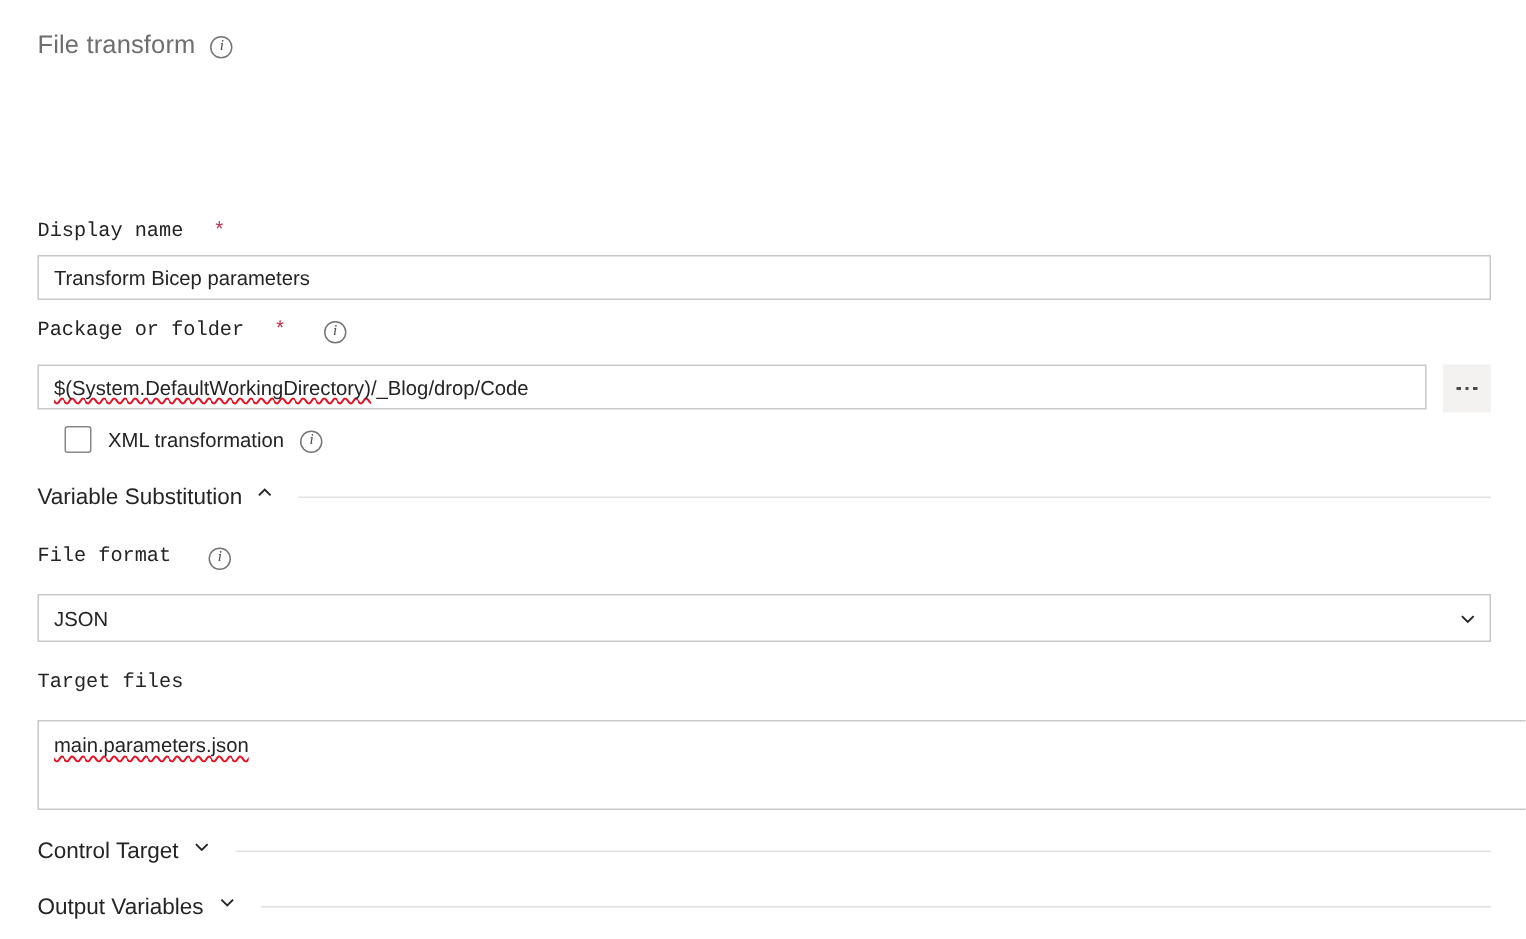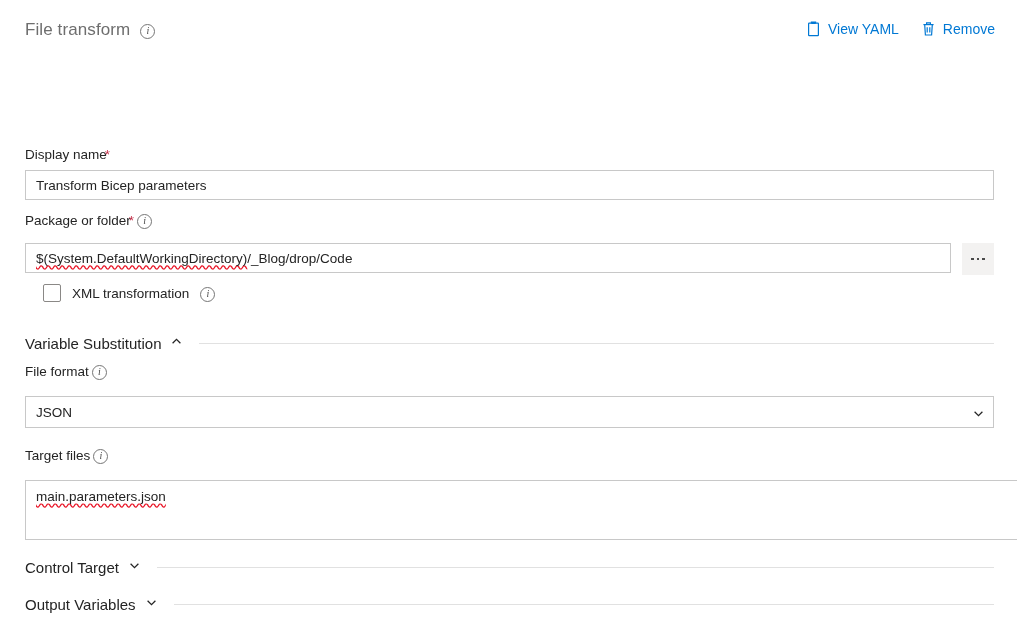--- a/index.html
+++ b/index.html
@@ -114,22 +114,23 @@
     width: 12px; height: 12px;
   }
 
   
   .form { position: absolute; left: 0; top: 0; width: 1017px; }
   .field-label {
     font-size: 13.5px;
     color: #242424;
     display: flex;
     align-items: flex-end;
-    gap: 3px;
-    white-space: nowrap;
+    gap: 25px;
+    white-space: nowrap;
+    font-family: Liberation Mono, monospace;
   }
   .req { color: #c4314b; font-size: 13.5px; margin-left: -5px; }
 
   .text-input {
     border: 1px solid #c8c8c8;
     background: #fff;
     height: 30px;
     display: flex;
     align-items: center;
     padding: 0 10px;
@@ -204,41 +205,41 @@
     font-size: 15px;
     color: #242424;
     white-space: nowrap;
   }
   .section-rule {
     flex: 1;
     height: 1px;
     background: #e1e1e1;
     margin-left: 7px;
   }
-  .sec-varsub { top: 322px; margin-top: 12px; }
+  .sec-varsub { top: 322px; }
   .sec-control { top: 558px; }
   .sec-output { top: 595px; }
 
   
   .ff-label { position: absolute; left: 25px; top: 364px; }
   .ff-select {
     position: absolute;
     left: 25px; top: 396px;
     width: 969px; height: 32px;
     border: 1px solid #c8c8c8;
     background: #fff;
     display: flex;
     align-items: center;
     padding: 0 10px;
     cursor: pointer;
   }
   .ff-select .val { font-size: 13.5px; color: #242424; }
 
   
-  .tf-label { position: absolute; left: 25px; top: 448px; }
+  .tf-label { position: absolute; left: 25px; top: 448px; flex-direction: column; }
   .textarea-box {
     position: absolute;
     left: 25px; top: 480px;
     width: 1005px; height: 60px;
     border: 1px solid #c8c8c8;
     background: #fff;
     padding: 8px 10px;
     font-size: 13.5px;
     color: #242424;
     cursor: text;
@@ -254,44 +255,20 @@
 <body>
 
 <div class="page">
 
   <div class="header">
     <div class="title-row">
       <span class="page-title">File transform</span>
       <span class="info-icon"></span>
     </div>
 
-    <div class="header-actions">
-      <div class="action-link">
-        <span>
-          <svg width="15" height="16" viewBox="0 0 15 16" fill="none" stroke="#0078d4" stroke-width="1.2">
-            <rect x="2.6" y="2.2" width="9.8" height="12.4" rx="0.6"></rect>
-            <path d="M5.4 2.2V1.2h4.2v1"></path>
-            <rect x="5.4" y="0.9" width="4.2" height="2.2" rx="0.5" fill="#0078d4" stroke="none"></rect>
-          </svg>
-        </span>
-        <span>View YAML</span>
-      </div>
-
-      <div class="action-link">
-        <span>
-          <svg width="15" height="16" viewBox="0 0 15 16" fill="none" stroke="#0078d4" stroke-width="1.2">
-            <path d="M2.4 3.6h10.2"></path>
-            <path d="M3.7 3.6l0.7 10.4h6.2l0.7-10.4"></path>
-            <path d="M5.6 3.5V1.9h3.8v1.6"></path>
-            <path d="M6.2 6.2v5.4M8.8 6.2v5.4"></path>
-          </svg>
-        </span>
-        <span>Remove</span>
-      </div>
-    </div>
   </div>
 
 
   <div class="form">
 
     <div class="field-label display-label">
       <span>Display name</span>
       <span class="req">*</span>
     </div>
     <div class="text-input display-input">

